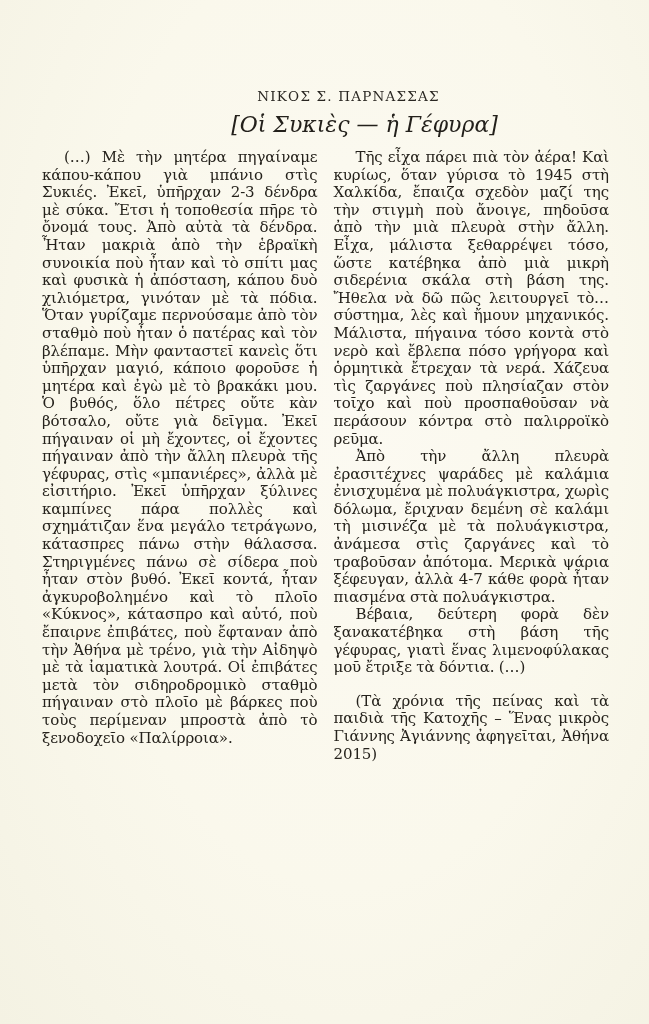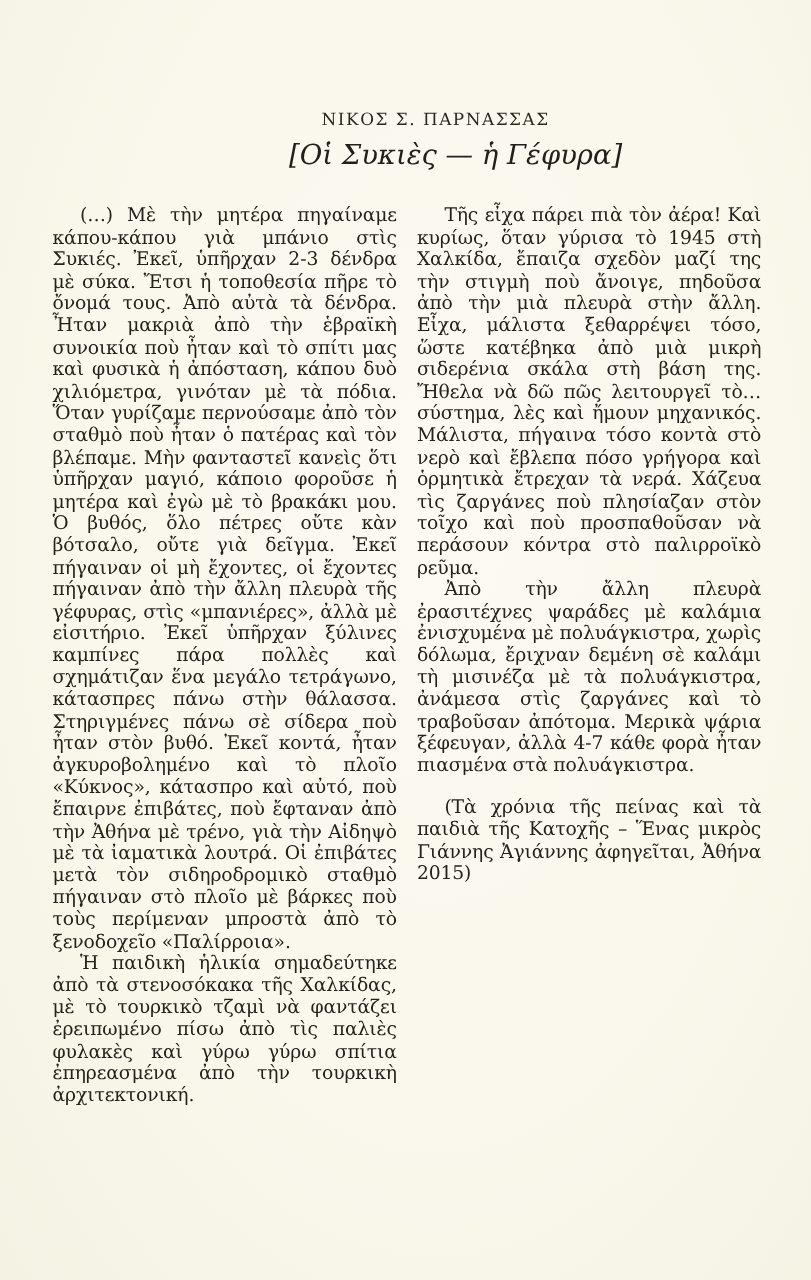--- a/index.html
+++ b/index.html
@@ -33,21 +33,21 @@
     left: 16px;
     width: 100%;
     text-align: center;
     font-size: 22px;
     font-style: italic;
     font-weight: 400;
     color: #23201b;
   }
   .columns {
     position: absolute;
-    top: 164px;
+    top: 149px;
     left: 42px;
     width: 567px;
     display: flex;
     gap: 16px;
   }
   .col {
     flex: 1 1 0;
     min-width: 0;
   }
   .col p {
@@ -80,26 +80,26 @@
 <div class="page">
 
   <div class="author">ΝΙΚΟΣ Σ. ΠΑΡΝΑΣΣΑΣ</div>
 
   <div class="title">[Οἱ Συκιὲς — ἡ Γέφυρα]</div>
 
   <div class="columns">
 
     <div class="col">
       <p>(…) Μὲ τὴν μητέρα πηγαίναμε κάπου-κάπου γιὰ μπάνιο στὶς Συκιές. Ἐκεῖ, ὑπῆρχαν 2-3 δένδρα μὲ σύκα. Ἔτσι ἡ τοποθεσία πῆρε τὸ ὄνομά τους. Ἀπὸ αὐτὰ τὰ δένδρα. Ἦταν μακριὰ ἀπὸ τὴν ἑβραϊκὴ συνοικία ποὺ ἦταν καὶ τὸ σπίτι μας καὶ φυσικὰ ἡ ἀπόσταση, κάπου δυὸ χιλιόμετρα, γινόταν μὲ τὰ πόδια. Ὅταν γυρίζαμε περνούσαμε ἀπὸ τὸν σταθμὸ ποὺ ἦταν ὁ πατέρας καὶ τὸν βλέπαμε. Μὴν φανταστεῖ κανεὶς ὅτι ὑπῆρχαν μαγιό, κάποιο φοροῦσε ἡ μητέρα καὶ ἐγὼ μὲ τὸ βρακάκι μου. Ὁ βυθός, ὅλο πέτρες οὔτε κὰν βότσαλο, οὔτε γιὰ δεῖγμα. Ἐκεῖ πήγαιναν οἱ μὴ ἔχοντες, οἱ ἔχοντες πήγαιναν ἀπὸ τὴν ἄλλη πλευρὰ τῆς γέφυρας, στὶς «μπανιέρες», ἀλλὰ μὲ εἰσιτήριο. Ἐκεῖ ὑπῆρχαν ξύλινες καμπίνες πάρα πολλὲς καὶ σχημάτιζαν ἕνα μεγάλο τετράγωνο, κάτασπρες πάνω στὴν θάλασσα. Στηριγμένες πάνω σὲ σίδερα ποὺ ἦταν στὸν βυθό. Ἐκεῖ κοντά, ἦταν ἀγκυροβολημένο καὶ τὸ πλοῖο «Κύκνος», κάτασπρο καὶ αὐτό, ποὺ ἔπαιρνε ἐπιβάτες, ποὺ ἔφταναν ἀπὸ τὴν Ἀθήνα μὲ τρένο, γιὰ τὴν Αἰδηψὸ μὲ τὰ ἰαματικὰ λουτρά. Οἱ ἐπιβάτες μετὰ τὸν σιδηροδρομικὸ σταθμὸ πήγαιναν στὸ πλοῖο μὲ βάρκες ποὺ τοὺς περίμεναν μπροστὰ ἀπὸ τὸ ξενοδοχεῖο «Παλίρροια».</p>
-      <p>Ἡ παιδικὴ ἡλικία σημαδεύτηκε ἀπὸ τὰ στενοσόκακα τῆς Χαλκίδας, μὲ τὸ τουρκικὸ τζαμὶ νὰ φαντάζει ἐρειπωμένο πίσω ἀπὸ τὶς παλιὲς φυλακὲς καὶ γύρω γύρω σπίτια ἐπηρεασμένα ἀπὸ τὴν τουρκικὴ ἀρχιτεκτονική.</p>
     </div>
 
     <div class="col">
       <p>Τῆς εἶχα πάρει πιὰ τὸν ἀέρα! Καὶ κυρίως, ὅταν γύρισα τὸ 1945 στὴ Χαλκίδα, ἔπαιζα σχεδὸν μαζί της τὴν στιγμὴ ποὺ ἄνοιγε, πηδοῦσα ἀπὸ τὴν μιὰ πλευρὰ στὴν ἄλλη. Εἶχα, μάλιστα ξεθαρρέψει τόσο, ὥστε κατέβηκα ἀπὸ μιὰ μικρὴ σιδερένια σκάλα στὴ βάση της. Ἤθελα νὰ δῶ πῶς λειτουργεῖ τὸ… σύστημα, λὲς καὶ ἤμουν μηχανικός. Μάλιστα, πήγαινα τόσο κοντὰ στὸ νερὸ καὶ ἔβλεπα πόσο γρήγορα καὶ ὁρμητικὰ ἔτρεχαν τὰ νερά. Χάζευα τὶς ζαργάνες ποὺ πλησίαζαν στὸν τοῖχο καὶ ποὺ προσπαθοῦσαν νὰ περάσουν κόντρα στὸ παλιρροϊκὸ ρεῦμα.</p>
       <p>Ἀπὸ τὴν ἄλλη πλευρὰ ἐρασιτέχνες ψαράδες μὲ καλάμια ἐνισχυμένα μὲ πολυάγκιστρα, χωρὶς δόλωμα, ἔριχναν δεμένη σὲ καλάμι τὴ μισινέζα μὲ τὰ πολυάγκιστρα, ἀνάμεσα στὶς ζαργάνες καὶ τὸ τραβοῦσαν ἀπότομα. Μερικὰ ψάρια ξέφευγαν, ἀλλὰ 4-7 κάθε φορὰ ἦταν πιασμένα στὰ πολυάγκιστρα.</p>
+      <p>Βέβαια, δεύτερη φορὰ δὲν ξανακατέβηκα στὴ βάση τῆς γέφυρας, γιατὶ ἕνας λιμενοφύλακας μοῦ ἔτριξε τὰ δόντια. (…)</p>
       <p class="citation"><span class="it">(Τὰ χρόνια τῆς πείνας καὶ τὰ παιδιὰ τῆς Κατοχῆς – Ἕνας μικρὸς Γιάννης Ἀγιάννης ἀφηγεῖται, </span><span>Ἀθήνα 2015)</span></p>
     </div>
 
   </div>
 
   <div class="page-number">21</div>
 
 </div>
 
 </body></html>

